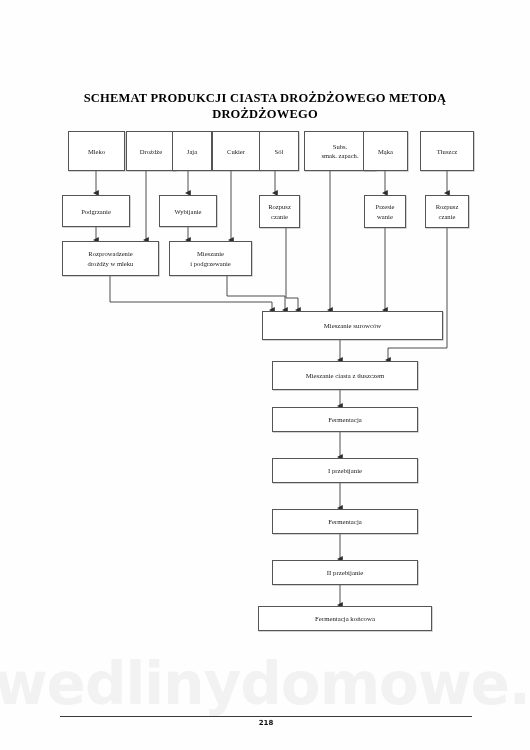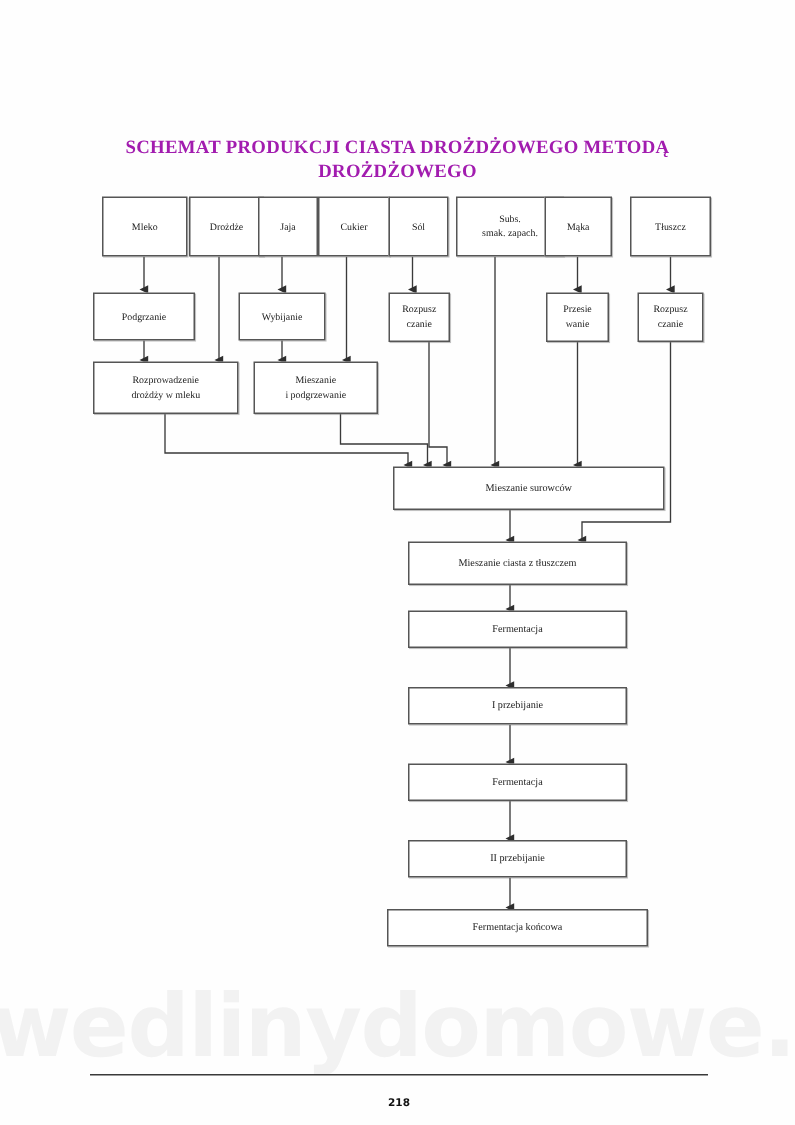--- a/index.html
+++ b/index.html
@@ -23,21 +23,21 @@
     position: absolute;
     left: 60px;
     top: 90px;
     width: 410px;
     text-align: center;
     font-family: "Liberation Serif", "DejaVu Serif", serif;
     font-weight: bold;
     font-size: 12.5px;
     line-height: 16px;
     letter-spacing: 0.2px;
-    color: #a21caf;
+    color: #000000;
   }
 
   
   #chart {
     position: absolute;
     left: 0;
     top: 0;
     width: 530px;
     height: 700px;
   }
@@ -98,21 +98,20 @@
   #page-number {
     position: absolute;
     left: 60px;
     top: 719px;
     width: 412px;
     text-align: center;
     font-family: "DejaVu Sans", "Liberation Sans", sans-serif;
     font-weight: bold;
     font-size: 7px;
     color: #111;
-    margin-top: 12px;
   }
 </style>
 </head>
 <body>
 
 <div id="page">
 
   <div id="title">
     <span>SCHEMAT PRODUKCJI CIASTA DROŻDŻOWEGO METODĄ</span><br>
     <span>DROŻDŻOWEGO</span>

